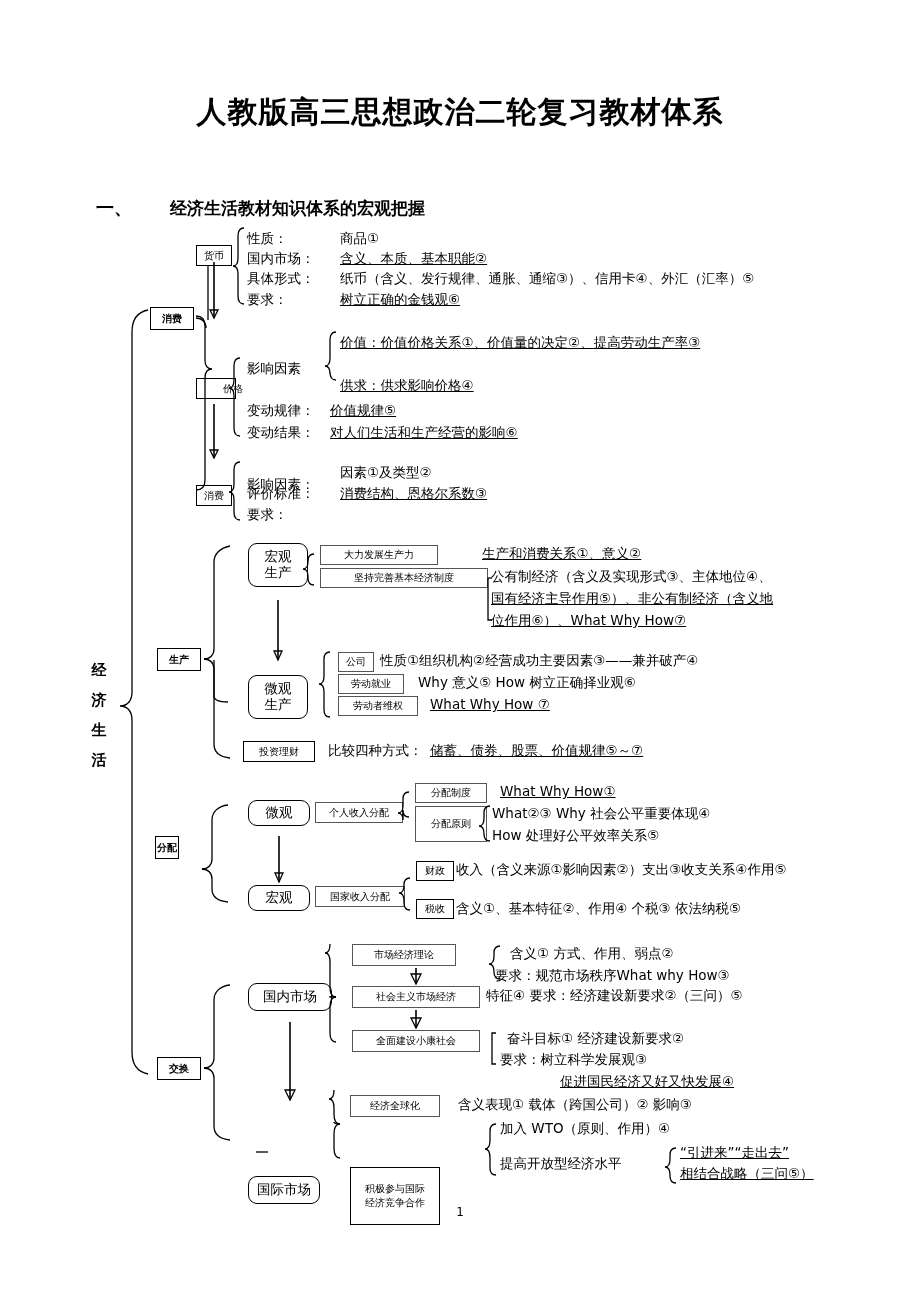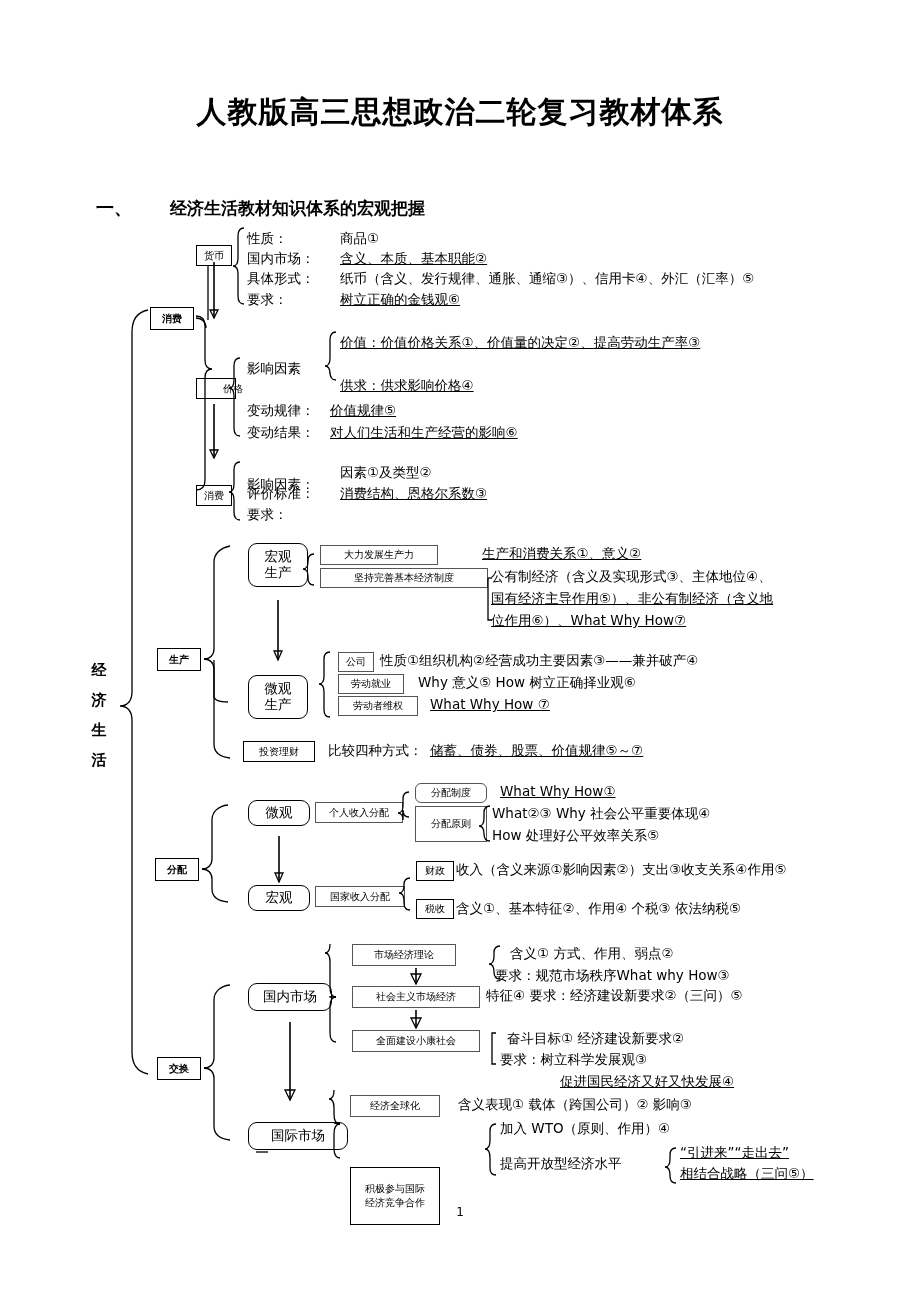--- a/index.html
+++ b/index.html
@@ -58,21 +58,21 @@
 
   <div class="spine">
     <div>经</div>
     <div>济</div>
     <div>生</div>
     <div>活</div>
   </div>
 
   <div class="box b2" style="left:150px;top:307px;width:44px;height:23px;">消费</div>
   <div class="box b2" style="left:157px;top:648px;width:44px;height:23px;">生产</div>
-  <div class="box b2" style="left:155px;top:858px;width:44px;height:23px;">分配</div>
+  <div class="box b2" style="left:155px;top:836px;width:24px;height:23px;">分配</div>
   <div class="box b2" style="left:157px;top:1057px;width:44px;height:23px;">交换</div>
 
   <div class="box" style="left:196px;top:245px;width:36px;height:21px;">货币</div>
 
   <div class="t" style="left:247px;top:231px;">性质：</div>
   <div class="t" style="left:340px;top:231px;">商品①</div>
 
   <div class="t" style="left:247px;top:251px;">国内市场：</div>
   <div class="t u" style="left:340px;top:251px;">含义、本质、基本职能②</div>
 
@@ -128,21 +128,21 @@
   <div class="box gray" style="left:338px;top:696px;width:80px;height:20px;">劳动者维权</div>
   <div class="t u" style="left:430px;top:697px;">What        Why        How  ⑦</div>
 
   <div class="box" style="left:243px;top:741px;width:72px;height:21px;">投资理财</div>
   <div class="t" style="left:328px;top:743px;">比较四种方式：</div>
   <div class="t u" style="left:430px;top:743px;">储蓄、债券、股票、价值规律⑤～⑦</div>
 
   <div class="rtag" style="left:248px;top:800px;width:62px;height:26px;">微观</div>
   <div class="box gray" style="left:315px;top:802px;width:88px;height:21px;">个人收入分配</div>
 
-  <div class="box gray" style="left:415px;top:783px;width:72px;height:20px;border-radius:6px;">分配制度</div>
+  <div class="box gray" style="left:415px;top:783px;width:72px;height:20px;">分配制度</div>
   <div class="t u" style="left:500px;top:784px;">What        Why        How①</div>
 
   <div class="box gray" style="left:415px;top:806px;width:72px;height:36px;">分配原则</div>
   <div class="t" style="left:492px;top:806px;">What②③            Why 社会公平重要体现④</div>
   <div class="t" style="left:492px;top:828px;">How 处理好公平效率关系⑤</div>
 
   <div class="rtag" style="left:248px;top:885px;width:62px;height:26px;">宏观</div>
   <div class="box gray" style="left:315px;top:886px;width:90px;height:21px;">国家收入分配</div>
 
   <div class="box" style="left:416px;top:861px;width:38px;height:20px;">财政</div>
@@ -158,21 +158,21 @@
   <div class="t" style="left:495px;top:968px;">要求：规范市场秩序What why How③</div>
 
   <div class="box gray" style="left:352px;top:986px;width:128px;height:22px;">社会主义市场经济</div>
   <div class="t" style="left:486px;top:988px;">特征④   要求：经济建设新要求②（三问）⑤</div>
 
   <div class="box gray" style="left:352px;top:1030px;width:128px;height:22px;">全面建设小康社会</div>
   <div class="t" style="left:507px;top:1031px;">奋斗目标①        经济建设新要求②</div>
   <div class="t" style="left:500px;top:1052px;">要求：树立科学发展观③</div>
   <div class="t u" style="left:560px;top:1074px;">促进国民经济又好又快发展④</div>
 
-  <div class="rtag" style="left:248px;top:1122px;width:100px;height:28px;">国际市场</div>
+  <div class="rtag" style="left:248px;top:1176px;width:72px;height:28px;">国际市场</div>
 
   <div class="box gray" style="left:350px;top:1095px;width:90px;height:22px;">经济全球化</div>
   <div class="t" style="left:458px;top:1097px;">含义表现①      载体（跨国公司）②      影响③</div>
 
   <div class="box" style="left:350px;top:1122px;width:90px;height:58px;flex-direction:column;margin-top:45px;">
     <div>积极参与国际</div>
     <div>经济竞争合作</div>
   </div>
 
   <div class="t" style="left:500px;top:1121px;">加入 WTO（原则、作用）④</div>

